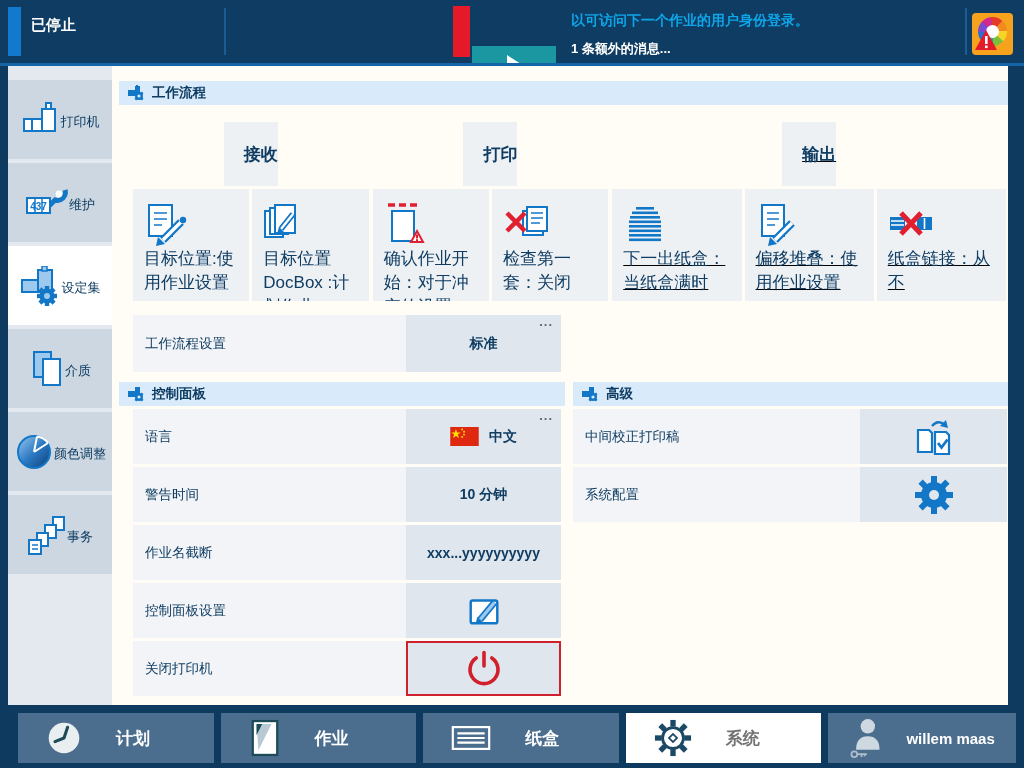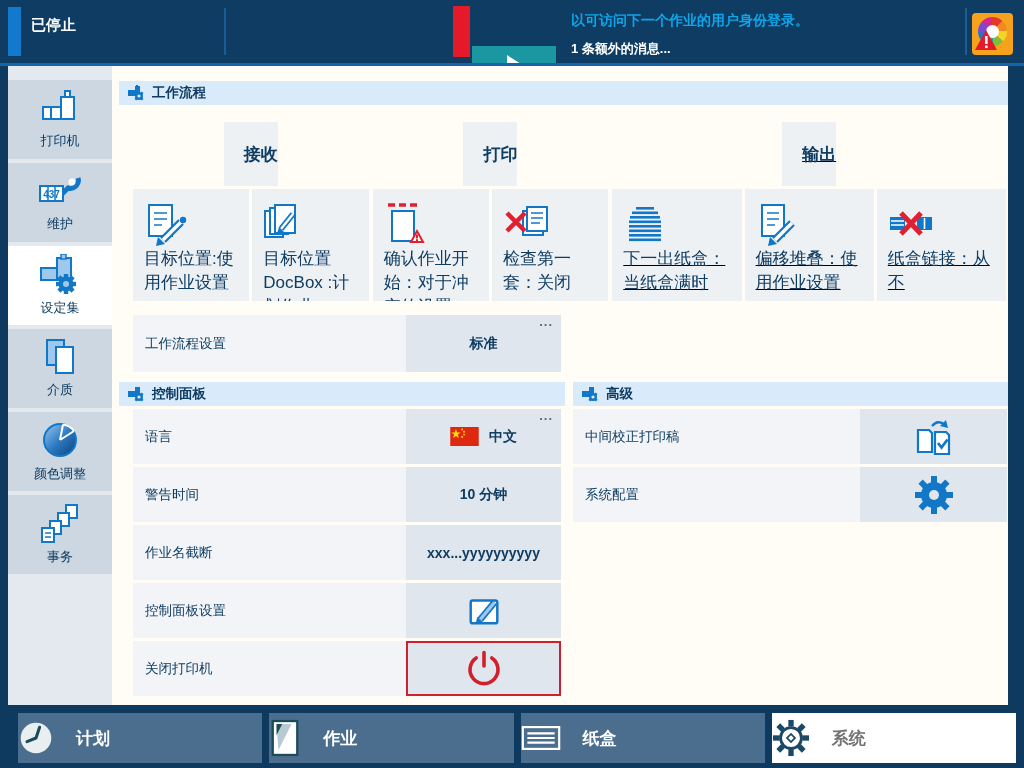--- a/index.html
+++ b/index.html
@@ -23,21 +23,21 @@
   .wheel { position:absolute; left:6px; top:4px; width:29px; height:29px; border-radius:50%;
     background:conic-gradient(#e43a2a 0 40deg,#f08a1d 45deg 85deg,#f5d327 90deg 130deg,#7cbf3a 135deg 175deg,#2aa198 180deg 220deg,#2a6fd1 225deg 265deg,#7a4bd1 270deg 310deg,#d12a8a 315deg 355deg,#e43a2a 355deg); }
   .wheel::after { content:""; position:absolute; left:8px; top:8px; width:13px; height:13px; border-radius:50%; background:#fff; }
   .alert-tri { position:absolute; left:2px; top:16px; }
 
   
   .workspace { position:absolute; left:8px; top:66px; width:1000px; height:639px; background:#fffdf6; }
 
   
   .sidebar { position:absolute; left:0; top:0; width:104px; height:639px; background:#e3e9ee; padding-top:14px; }
-  .side-item { width:104px; height:79px; margin-bottom:4px; background:#ccd7e1; display:flex; flex-direction:column; align-items:center; justify-content:center; cursor:pointer; }
+  .side-item { width:104px; height:79px; margin-bottom:4px; background:#ccd7e1; display:flex; flex-direction:row; align-items:center; justify-content:center; cursor:pointer; }
   .side-item.selected { background:#ffffff; }
   .side-item .s-lbl { font-size:13px; color:#0e3c62; margin-top:5px; }
 
   
   .content { position:absolute; left:111px; top:0; width:889px; height:639px; }
   .band { position:absolute; height:24px; background:#d9ebfb; display:flex; align-items:center; gap:7px; padding-left:9px; }
   .band .b-title { color:#0e3c62; font-weight:bold; font-size:13.5px; }
   .band-workflow { left:0; right:0; top:15px; }
   .band-control { left:0; top:316px; width:446px; }
   .band-advanced { left:454px; top:316px; width:435px; }
@@ -62,21 +62,21 @@
   .left-rows .setting-row { position:relative; height:55px; margin-bottom:3px; left:0; }
   .left-rows .row-value { width:155px; }
   .right-rows { position:absolute; left:454px; top:343px; width:434px; }
   .right-rows .setting-row { position:relative; height:55px; margin-bottom:3px; left:0; }
   .right-rows .row-value { width:147px; }
   .row-value.danger { border:2px solid #cf202e; }
   .flag-val { display:flex; align-items:center; gap:10px; }
 
   
   .bottombar { position:absolute; left:0; top:705px; width:1024px; height:63px; background:#0d3a5e; display:flex; gap:7px; padding:8px 8px 5px 18px; }
-  .bot-btn { flex:1; height:50px; background:#4c6e8e; display:flex; align-items:center; gap:22px; cursor:pointer; }
+  .bot-btn { flex:1; height:50px; background:#4c6e8e; display:flex; align-items:center; padding-left:28px; gap:34px; cursor:pointer; }
   .bot-btn .bb-lbl { color:#fff; font-weight:bold; font-size:17px; }
   .bot-btn.selected { background:#ffffff; }
   .bot-btn.selected .bb-lbl { color:#737373; }
   .bot-btn.user { padding-left:20px; gap:22px; }
   .bot-btn.user .bb-lbl { font-size:15px; }
 </style>
 </head>
 <body>
 
 <div id="app">
@@ -480,15 +480,24 @@
         <rect x="17.2" y="1" width="5.6" height="7" fill="#1a4865" transform="rotate(180 20 20)"></rect>
         <rect x="17.2" y="1" width="5.6" height="7" fill="#1a4865" transform="rotate(225 20 20)"></rect>
         <rect x="17.2" y="1" width="5.6" height="7" fill="#1a4865" transform="rotate(270 20 20)"></rect>
         <rect x="17.2" y="1" width="5.6" height="7" fill="#1a4865" transform="rotate(315 20 20)"></rect>
         <circle cx="20" cy="20" r="11" fill="#fff" stroke="#1a4865" stroke-width="3"></circle>
         <rect x="17" y="17" width="6" height="6" fill="none" stroke="#1a4865" stroke-width="1.8" transform="rotate(45 20 20)"></rect>
       </svg>
       <span class="bb-lbl">系统</span>
     </div>
 
+    <div class="bot-btn user">
+      <svg width="36" height="42" viewBox="0 0 40 46">
+        <circle cx="22" cy="10" r="8" fill="#cdd8e0"></circle>
+        <path d="M9 36 q0 -15 13 -15 q13 0 13 15 z" fill="#cdd8e0"></path>
+        <circle cx="7" cy="41" r="3.2" fill="none" stroke="#aebfcb" stroke-width="2"></circle>
+        <path d="M10 41 h11 M15 41 v3.2 M18.5 41 v2.4" stroke="#aebfcb" stroke-width="2" fill="none"></path>
+      </svg>
+      <span class="bb-lbl">willem maas</span>
+    </div>
   </div>
 
 </div>
 
 </body></html>

